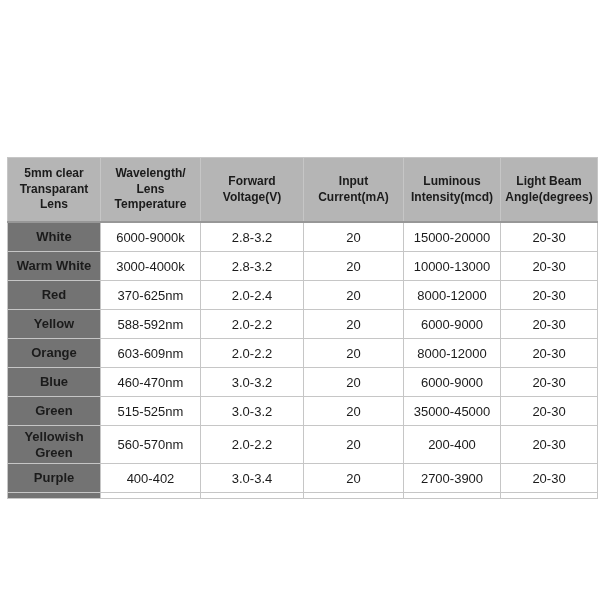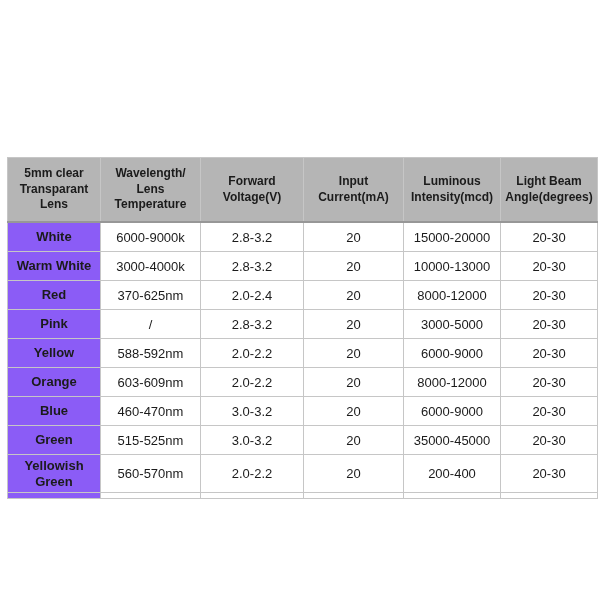--- a/index.html
+++ b/index.html
@@ -39,21 +39,21 @@
     background: #e2e2e2;
     font-weight: bold;
     font-size: 13px;
     line-height: 1.2;
   }
   .spec-table tbody td {
     background: #ffffff;
     font-size: 13px;
     height: 28px;
   }
-  .spec-table tbody td.row-label { background: #8b5cf6; }
+  .spec-table tbody td.row-label { background: #737373; }
   .spec-table tr.tall td { height: 37px; }
   .spec-table tr.clipped td { height: 5px; padding: 0; }
 </style>
 </head>
 <body>
 
 <table class="spec-table">
   <colgroup>
     <col style="width:93px">
     <col style="width:100px">
@@ -99,28 +99,20 @@
     </tr>
     <tr>
       <td class="row-label">Red</td>
       <td>370-625nm</td>
       <td>2.0-2.4</td>
       <td>20</td>
       <td>8000-12000</td>
       <td>20-30</td>
     </tr>
     <tr>
-      <td class="row-label">Pink</td>
-      <td>/</td>
-      <td>2.8-3.2</td>
-      <td>20</td>
-      <td>3000-5000</td>
-      <td>20-30</td>
-    </tr>
-    <tr>
       <td class="row-label">Yellow</td>
       <td>588-592nm</td>
       <td>2.0-2.2</td>
       <td>20</td>
       <td>6000-9000</td>
       <td>20-30</td>
     </tr>
     <tr>
       <td class="row-label">Orange</td>
       <td>603-609nm</td>
@@ -146,20 +138,28 @@
       <td>20-30</td>
     </tr>
     <tr class="tall">
       <td class="row-label">Yellowish Green</td>
       <td>560-570nm</td>
       <td>2.0-2.2</td>
       <td>20</td>
       <td>200-400</td>
       <td>20-30</td>
     </tr>
+    <tr>
+      <td class="row-label">Purple</td>
+      <td>400-402</td>
+      <td>3.0-3.4</td>
+      <td>20</td>
+      <td>2700-3900</td>
+      <td>20-30</td>
+    </tr>
     <tr class="clipped">
       <td class="row-label"></td>
       <td></td>
       <td></td>
       <td></td>
       <td></td>
       <td></td>
     </tr>
   </tbody>
 </table>

